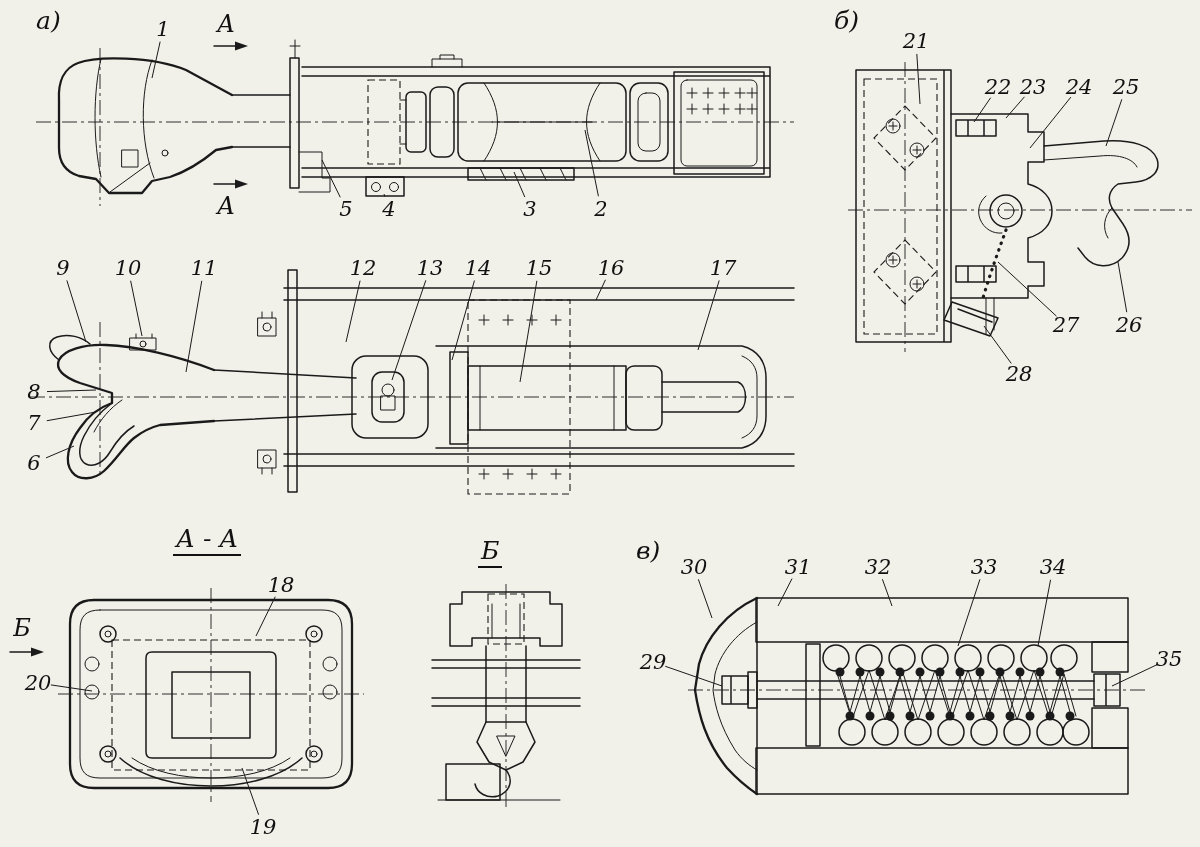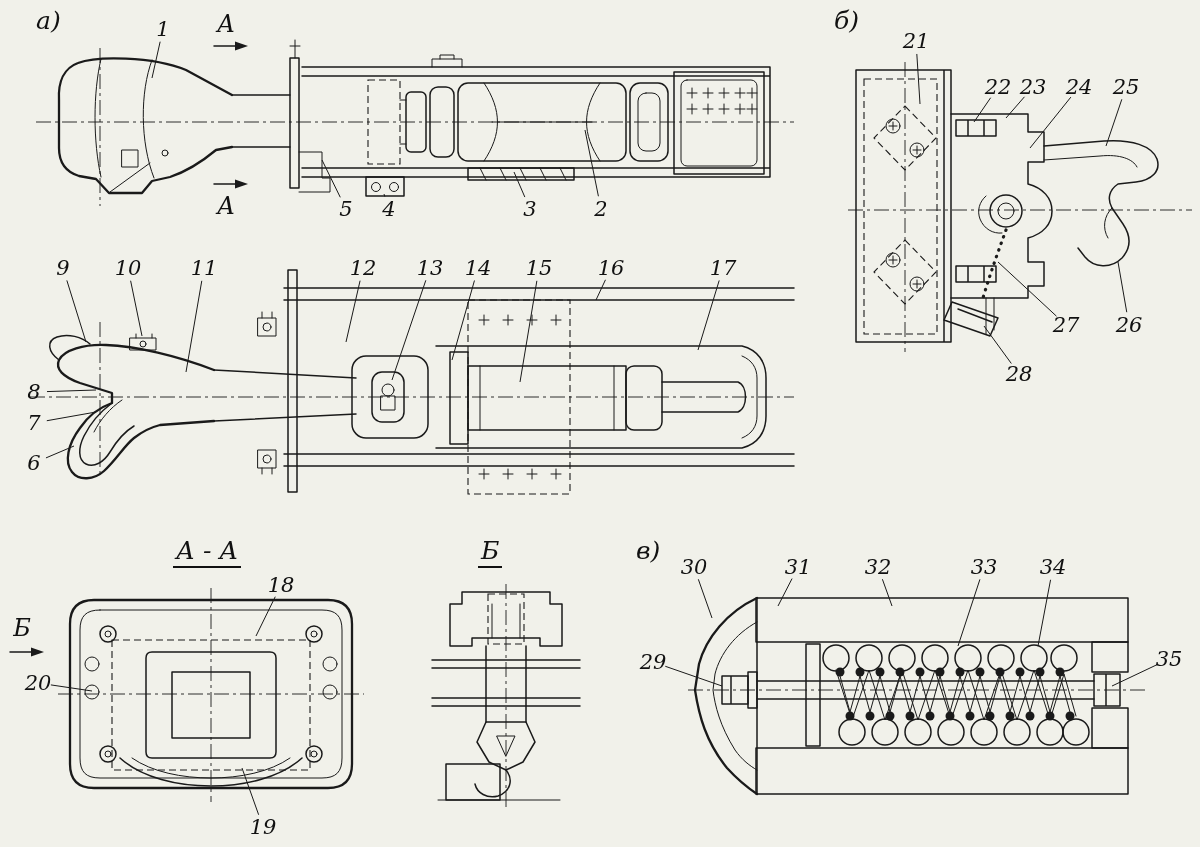--- a/index.html
+++ b/index.html
@@ -17,21 +17,21 @@
   .dot{fill:#1a1a1a;stroke:none;}
   .plabel{font:italic 21px "DejaVu Serif", serif;fill:#111;text-anchor:middle;}
   .slabel{font:italic 24px "DejaVu Serif", serif;fill:#111;text-anchor:middle;}
   .ah{fill:#1a1a1a;stroke:none;}
   
   .vlab{position:absolute;font:italic 25px "DejaVu Serif", serif;color:#111;white-space:nowrap;}
   .vtitle{border-bottom:2px solid #111;padding:0 3px 1px 3px;}
   #vl-a{left:36px;top:6px;}
   #vl-b{left:834px;top:6px;}
   #vl-v{left:636px;top:536px;}
-  #vl-aa{left:173px;top:536px;}
+  #vl-aa{left:173px;top:524px;}
   #vl-bb{left:478px;top:536px;}
 </style>
 </head>
 <body>
 
 <div class="canvas">
 
 <svg width="1200" height="847" viewBox="0 0 1200 847">
   <defs>
     <pattern id="hatch" width="7" height="7" patternUnits="userSpaceOnUse" patternTransform="rotate(45)">

